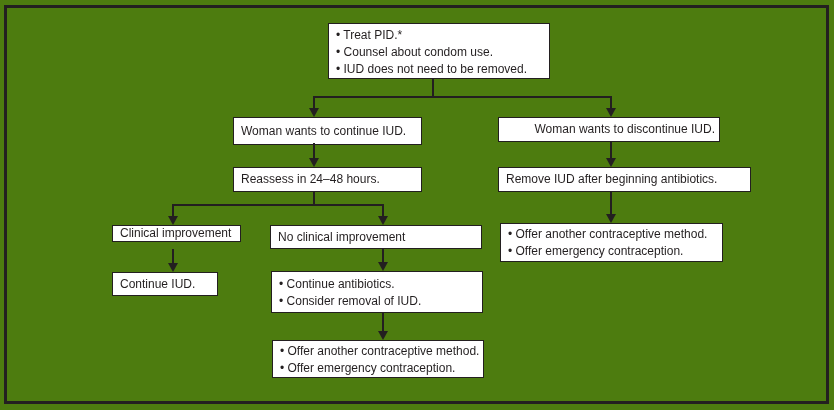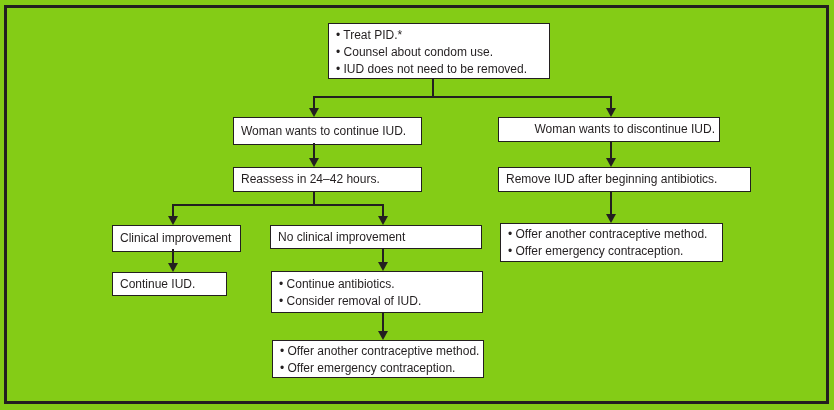--- a/index.html
+++ b/index.html
@@ -1,20 +1,20 @@
 <!DOCTYPE html>
 <html><head>
 <meta charset="utf-8">
 <style>
   html, body { margin: 0; padding: 0; background: #fff; }
   .canvas {
     position: relative;
     width: 834px;
     height: 410px;
-    background: #84cc16;
+    background: #4d7c0f;
     font-family: "Liberation Sans", "DejaVu Sans", sans-serif;
     color: #231f20;
     overflow: hidden;
   }
   .frame {
     position: absolute;
     left: 4px; top: 5px;
     width: 819px; height: 393px;
     border: 3px solid #231f20;
     background: transparent;
@@ -78,53 +78,53 @@
   <div class="node" style="left:498px; top:117px; width:222px; height:25px;justify-content:flex-end;">
     <span>Woman wants to discontinue IUD.</span>
   </div>
 
   <div class="vline" style="left:313px; top:143px; height:16px;"></div>
   <div class="arrowhead" style="left:309px; top:158px;"></div>
   <div class="vline" style="left:610px; top:142px; height:17px;"></div>
   <div class="arrowhead" style="left:606px; top:158px;"></div>
 
   <div class="node" style="left:233px; top:167px; width:189px; height:25px;">
-    <span>Reassess in 24–42 hours.</span>
+    <span>Reassess in 24–48 hours.</span>
   </div>
   <div class="node" style="left:498px; top:167px; width:253px; height:25px;">
     <span>Remove IUD after beginning antibiotics.</span>
   </div>
 
   <div class="vline" style="left:313px; top:192px; height:14px;"></div>
   <div class="hline" style="left:172px; top:204px; width:212px;"></div>
   <div class="vline" style="left:172px; top:204px; height:13px;"></div>
   <div class="arrowhead" style="left:168px; top:216px;"></div>
   <div class="vline" style="left:382px; top:204px; height:13px;"></div>
   <div class="arrowhead" style="left:378px; top:216px;"></div>
 
   <div class="vline" style="left:610px; top:192px; height:23px;"></div>
   <div class="arrowhead" style="left:606px; top:214px;"></div>
 
-  <div class="node" style="left:112px; top:225px; width:129px; height:27px;">
+  <div class="node" style="left:112px; top:225px; width:129px; height:17px;">
     <span>Clinical improvement</span>
   </div>
   <div class="node" style="left:270px; top:225px; width:212px; height:24px;align-items:center;">
     <span>No clinical improvement</span>
   </div>
   <div class="node multi" style="left:500px; top:223px; width:223px; height:39px; padding-top:2px;">
     <div class="bline">• Offer another contraceptive method.</div>
     <div class="bline">• Offer emergency contraception.</div>
   </div>
 
   <div class="vline" style="left:172px; top:249px; height:15px;"></div>
   <div class="arrowhead" style="left:168px; top:263px;"></div>
   <div class="vline" style="left:382px; top:249px; height:14px;"></div>
   <div class="arrowhead" style="left:378px; top:262px;"></div>
 
-  <div class="node" style="left:112px; top:272px; width:115px; height:24px;text-align:right;">
+  <div class="node" style="left:112px; top:272px; width:106px; height:24px;text-align:right;">
     <span>Continue IUD.</span>
   </div>
   <div class="node multi" style="left:271px; top:271px; width:212px; height:42px; padding-top:4px;">
     <div class="bline">• Continue antibiotics.</div>
     <div class="bline">• Consider removal of IUD.</div>
   </div>
 
   <div class="vline" style="left:382px; top:313px; height:19px;"></div>
   <div class="arrowhead" style="left:378px; top:331px;"></div>
 

